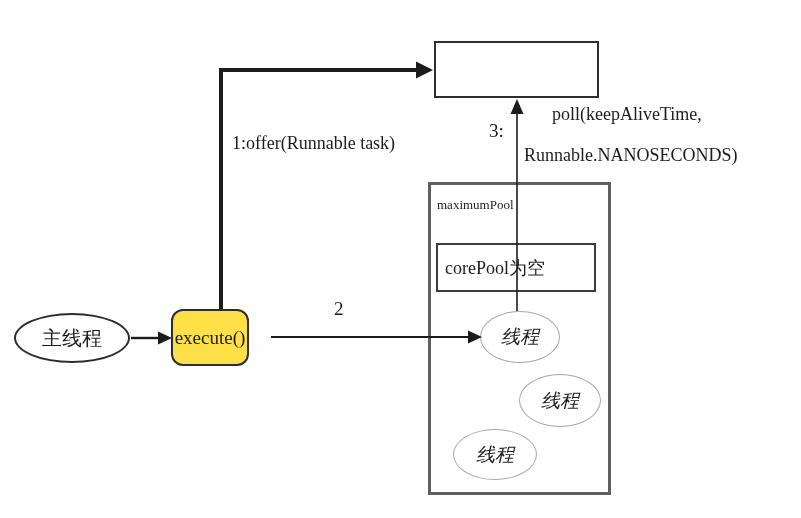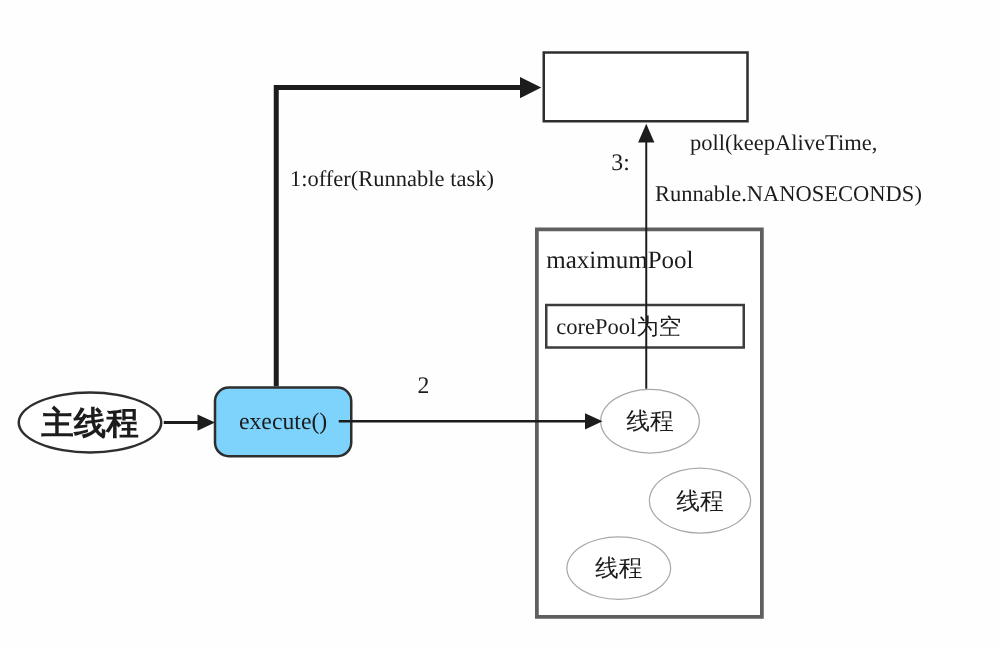--- a/index.html
+++ b/index.html
@@ -45,62 +45,62 @@
   .step3-label{ left:489px; top:120px; font-size:19px; }
   .poll-line1{ left:524px; top:104px; font-size:18px;margin-left:28px; }
   .poll-line2{ left:524px; top:145px; font-size:18px; }
 
   .pool-box{
     left:428px; top:182px; width:183px; height:313px;
     border:3px solid var(--pool-border);
     box-sizing:border-box;
     background:#fff;
   }
-  .pool-title{ left:437px; top:197px; font-size:20px; }
+  .pool-title{ left:437px; top:197px; font-size:13px; }
   .core-pool-box{
-    left:436px; top:243px; width:160px; height:36px;
+    left:436px; top:243px; width:160px; height:49px;
     border:2.5px solid #3c3c3c;
     box-sizing:border-box;
     background:#fff;
     display:flex; align-items:center;
     padding-left:7px;
     font-size:18px;
   }
   .core-pool-box,.thread,.main-thread{
     font-family:"Liberation Serif","DejaVu Sans",sans-serif;
   }
   .ellipse{
     border-radius:50%;
     box-sizing:border-box;
     display:flex; align-items:center; justify-content:center;
     background:#fff;
   }
   .main-thread{
     left:14px; top:313px; width:116px; height:50px;
     border:2.5px solid var(--box-border);
-    font-size:26px;
-    font-weight:bold;
+    font-size:20px;
   }
   .thread{
     border:1.5px solid var(--thread-border);
     font-size:19px;
     color:var(--text);
+    font-style:italic;
   }
   .thread-1{ left:480px; top:311px; width:80px; height:52px; }
   .thread-2{ left:519px; top:374px; width:82px; height:53px; }
   .thread-3{ left:453px; top:429px; width:84px; height:51px; }
 
   .execute-box{
-    left:171px; top:309px; width:111px; height:57px;
+    left:171px; top:309px; width:78px; height:57px;
     border:2.5px solid var(--box-border);
     border-radius:12px;
     box-sizing:border-box;
     display:flex; align-items:center; justify-content:center;
     font-size:19px;
-    background:#7dd3fc;
+    background:#fde047;
   }
   svg.overlay{
     position:absolute; left:0; top:0;
     width:801px; height:518px;
     pointer-events:none;
   }
   svg.overlay line, svg.overlay polyline{
     stroke:var(--arrow);
     fill:none;
   }

